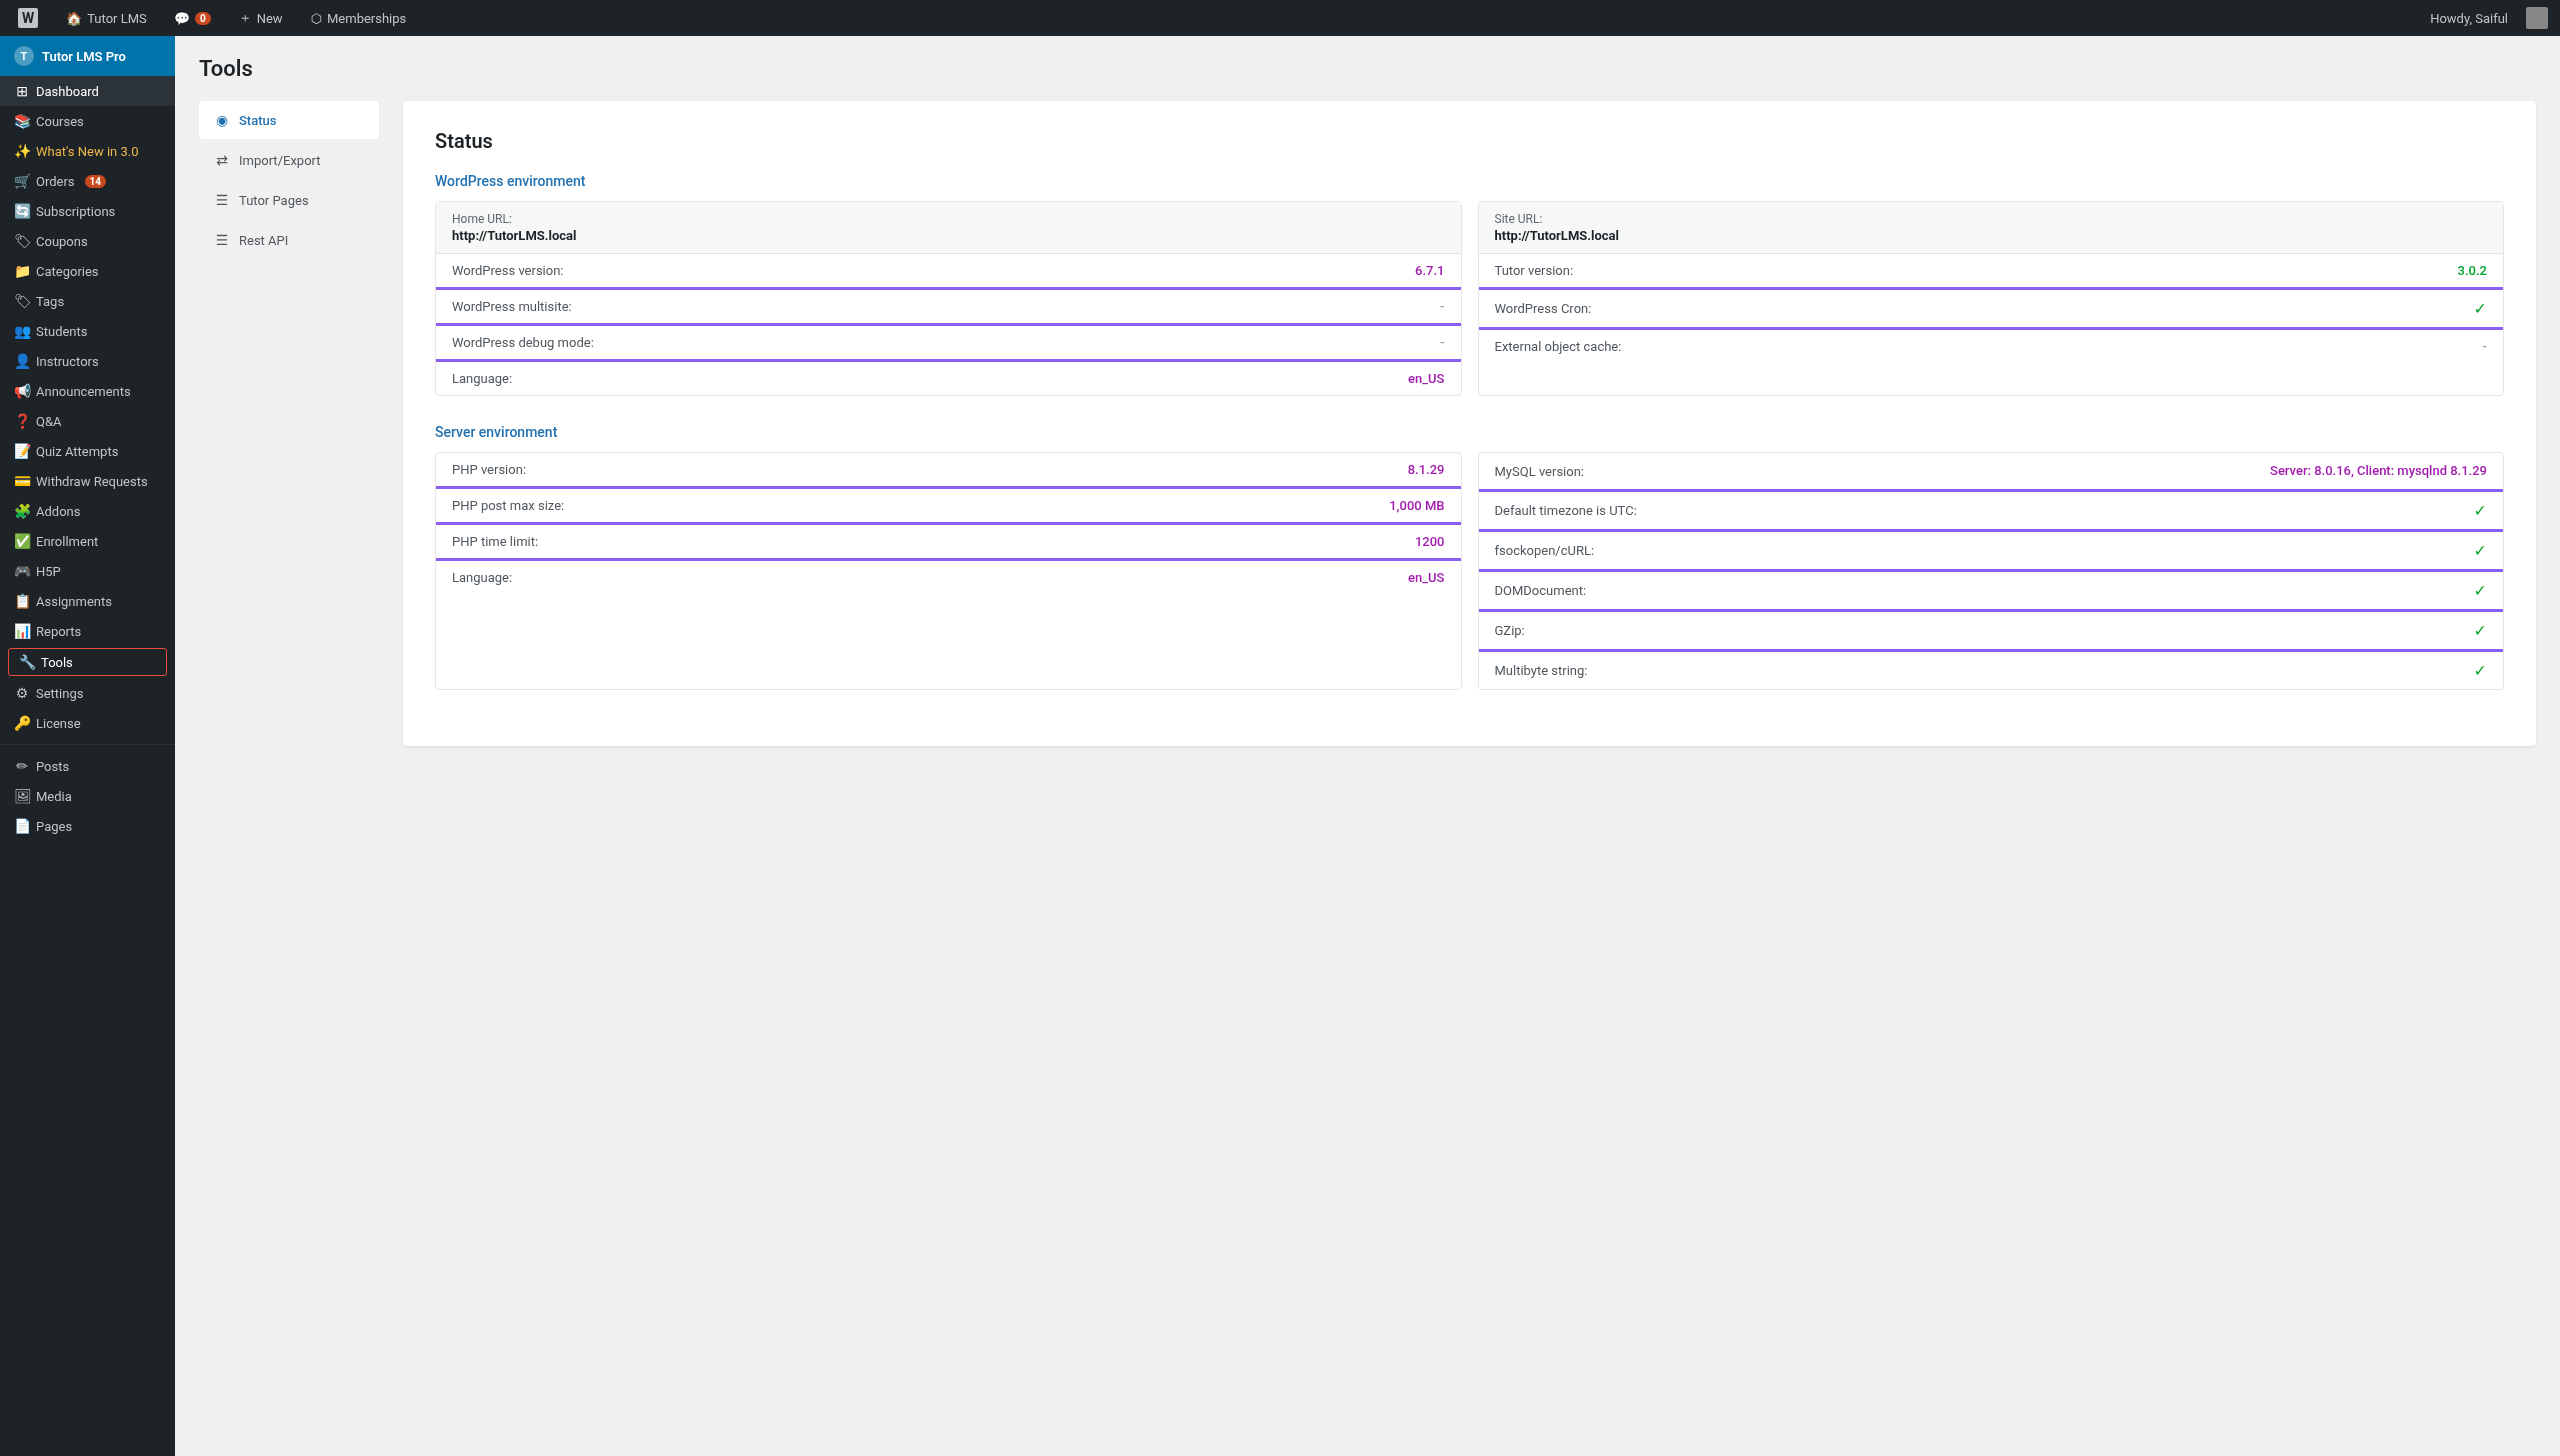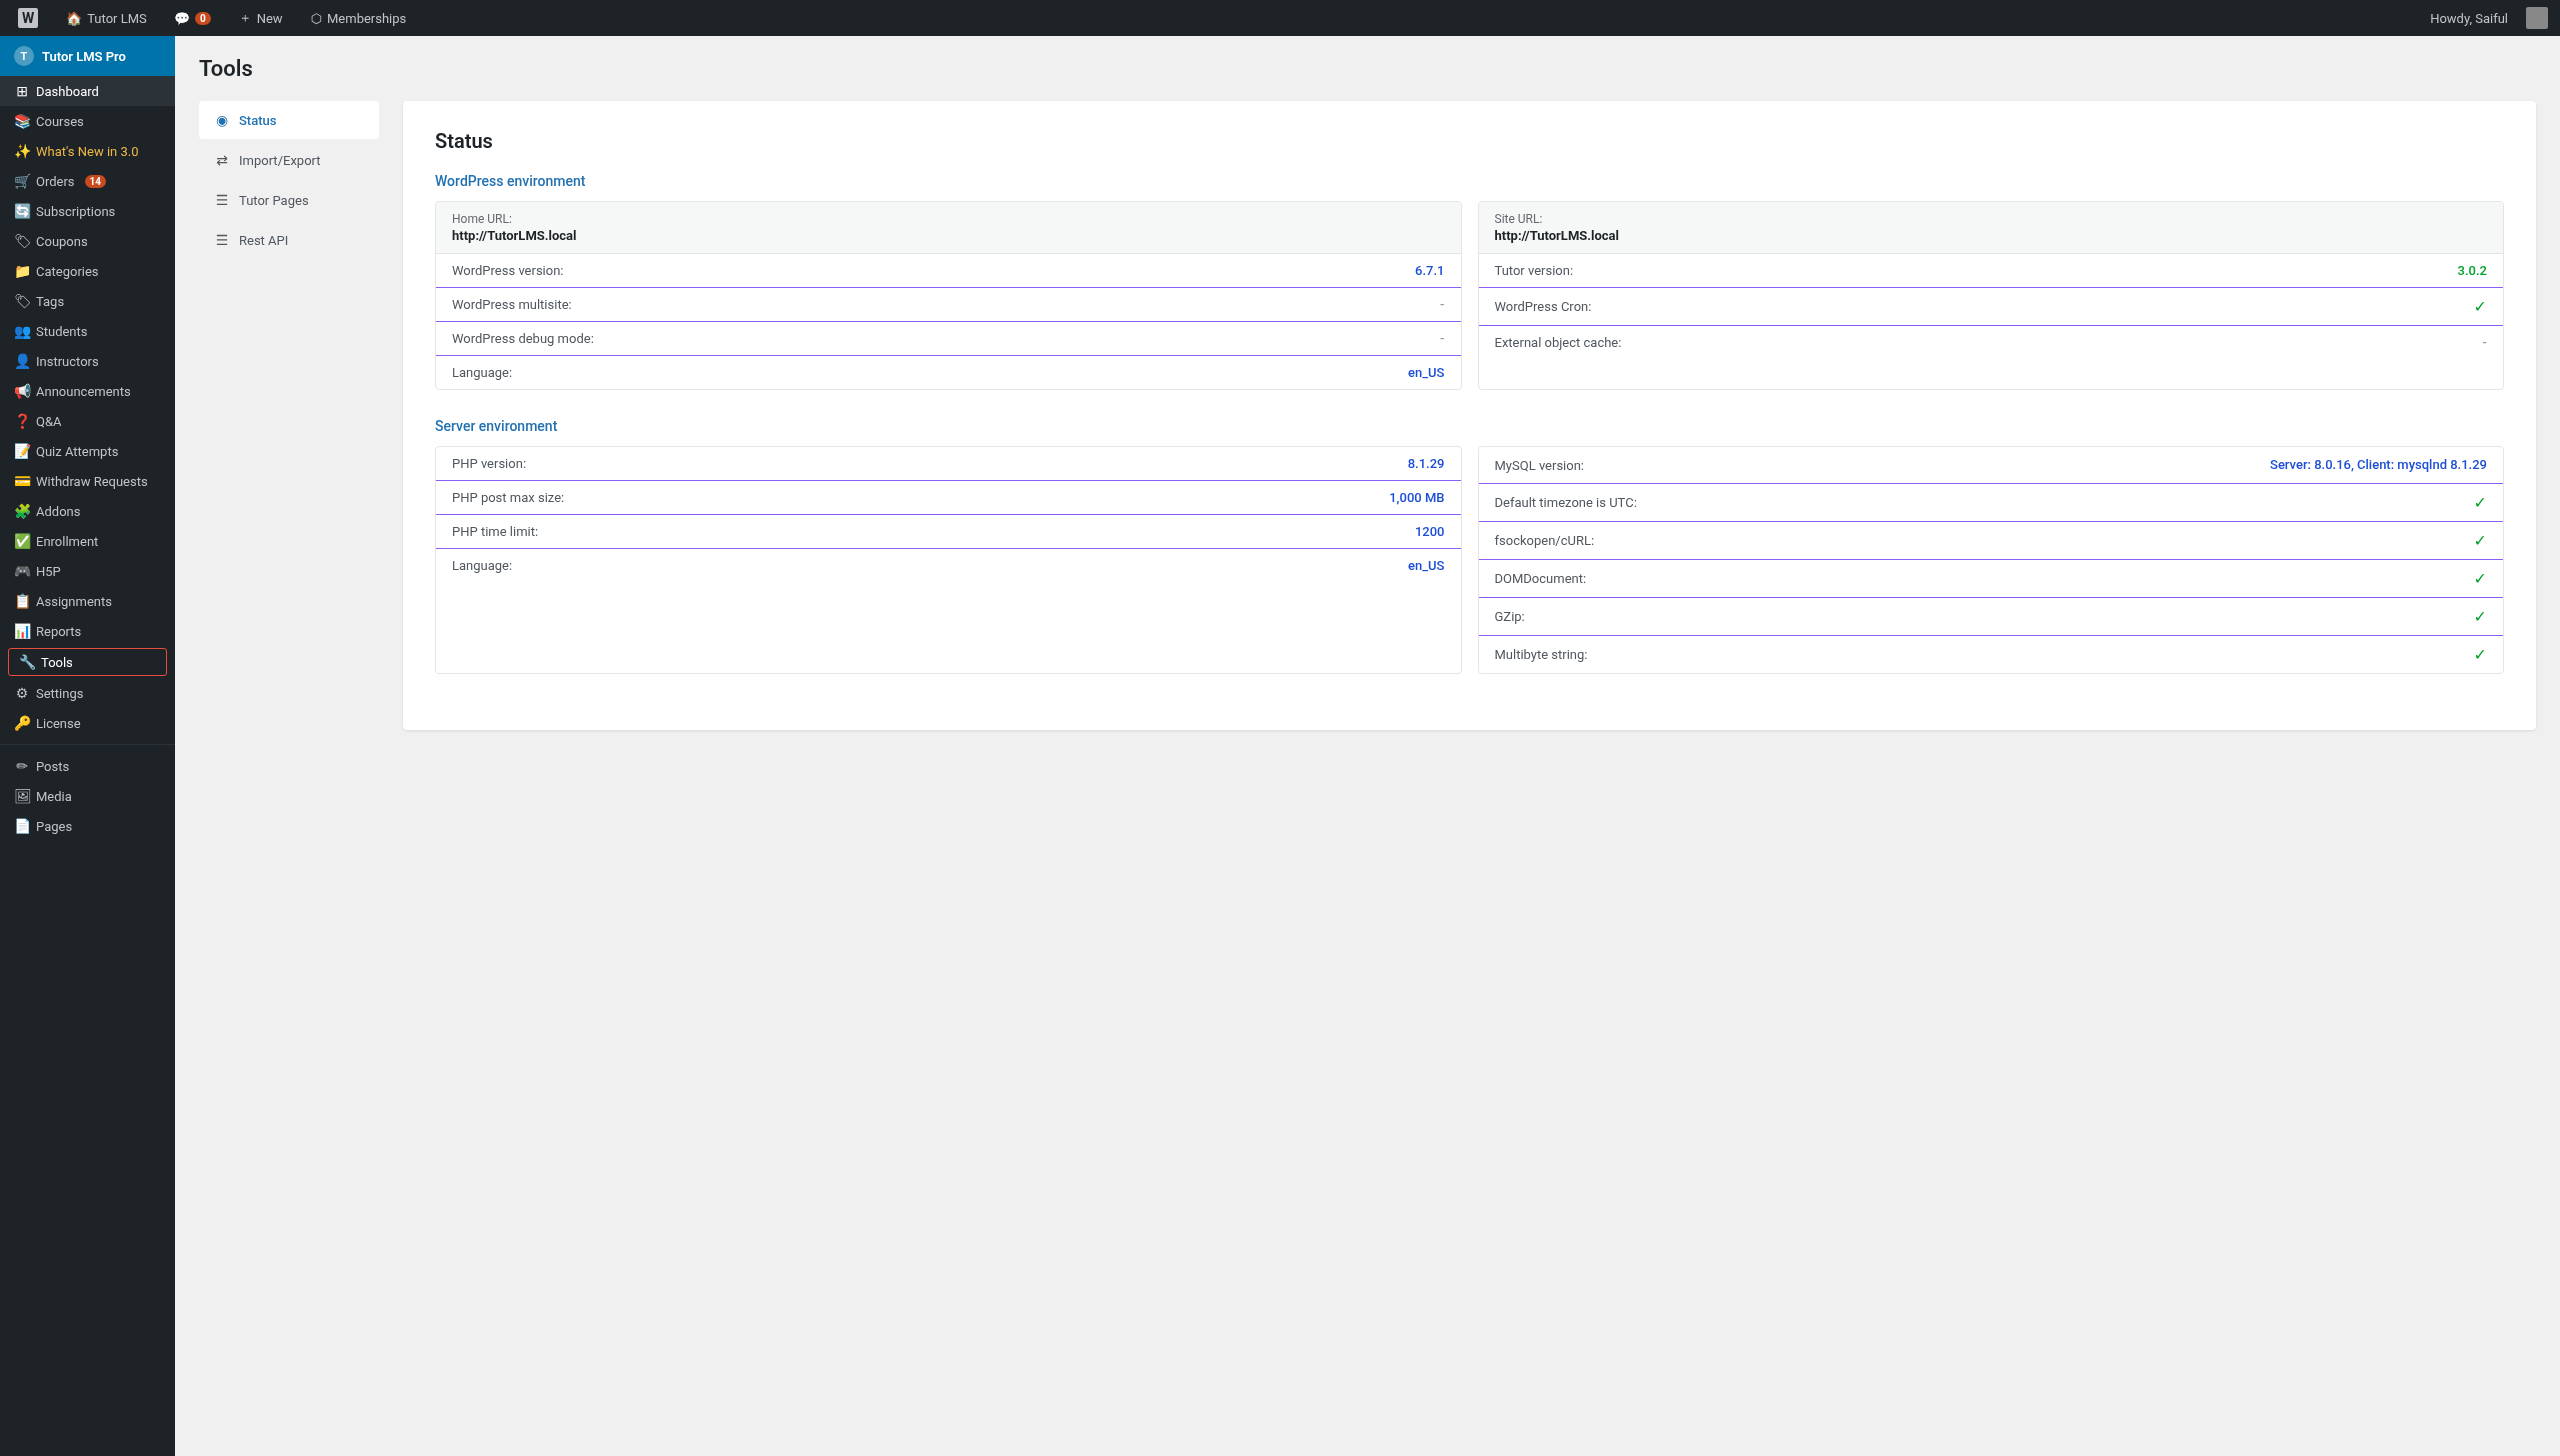--- a/index.html
+++ b/index.html
@@ -250,26 +250,26 @@
       color: #1d2327;
       font-size: 13px;
       display: block;
       margin-top: 2px;
     }
     .env-row {
       display: flex;
       justify-content: space-between;
       align-items: center;
       padding: 9px 16px;
-      border-bottom: 1px solid #8b5cf6;
+      border-bottom: 3px solid #8b5cf6;
       font-size: 13px;
     }
     .env-row:last-child { border-bottom: none; }
     .env-row-label { color: #50575e; }
-    .env-row-value { font-weight: 500; color: #1d4ed8; }
+    .env-row-value { font-weight: 500; color: #a21caf; }
     .env-row-value.green { color: #00a32a; }
     .env-row-value.dash { color: #999; }
     .env-row-value.check { color: #00a32a; font-size: 16px; }
     .env-row-value.mysql { text-align: right; line-height: 1.4; }
   </style>
 </head>
 <body>
 
 <div class="admin-bar">
   <div class="admin-bar-left">

